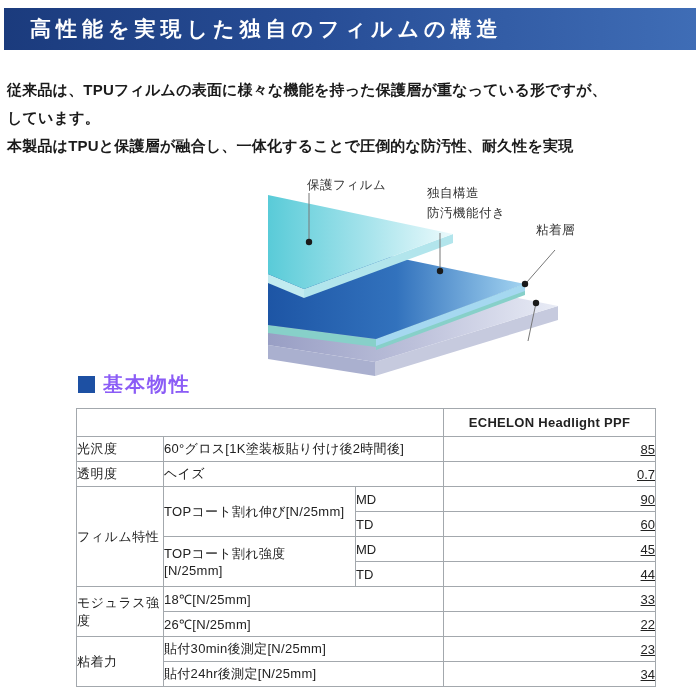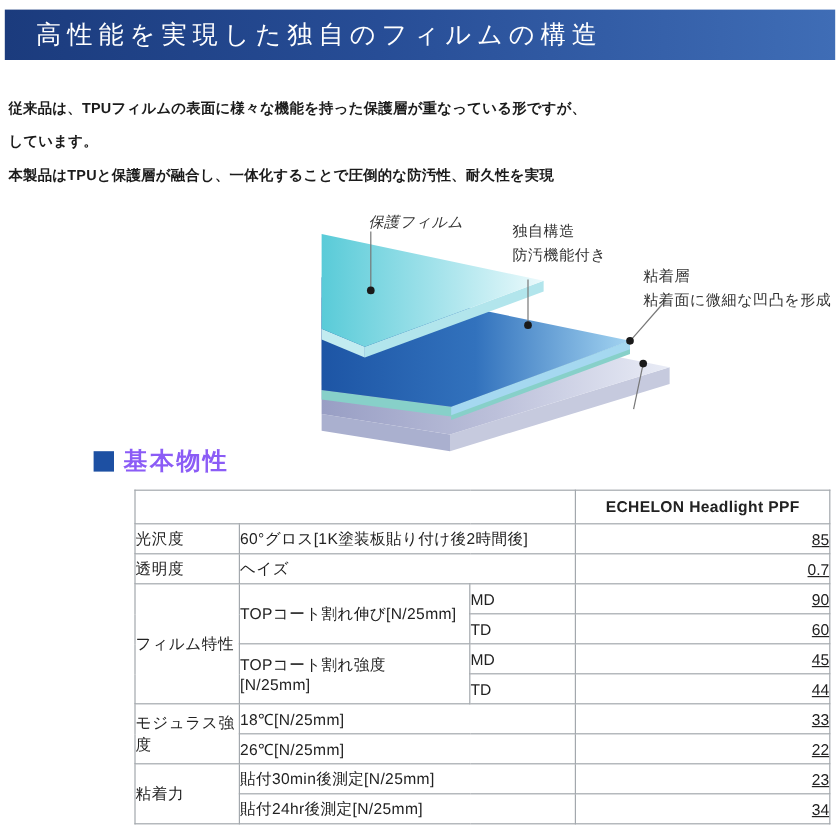--- a/index.html
+++ b/index.html
@@ -8,46 +8,46 @@
     font-family:"Liberation Sans", sans-serif;overflow:hidden;
   }
   
   .banner{
     position:absolute;left:4px;top:8px;width:692px;height:42px;
     background:linear-gradient(90deg,#1b3b7d 0%,#274d96 45%,#3f6db6 100%);
     display:flex;align-items:center;padding-left:26px;box-sizing:border-box;
   }
   .banner-title{
     color:#ffffff;font-family:"Liberation Serif","DejaVu Serif",serif;
-    font-size:21px;font-weight:400;letter-spacing:5px;white-space:nowrap;text-align:right;
+    font-size:21px;font-weight:700;letter-spacing:5px;white-space:nowrap;text-align:right;
   }
   
   .intro{
     position:absolute;left:7px;top:76px;width:688px;
-    font-size:12px;line-height:28px;color:#1b1b1b;font-weight:600;
+    font-size:15px;line-height:28px;color:#1b1b1b;font-weight:600;
     letter-spacing:0.2px;
   }
   
   .diagram{position:absolute;left:230px;top:170px;width:470px;height:220px;}
   .diagram svg{position:absolute;left:0;top:0;}
   .dlabel{
     position:absolute;font-size:12.5px;line-height:19.5px;color:#333;
     white-space:nowrap;letter-spacing:0.5px;
   }
-  .lbl-protect{left:77px;top:6px;font-style:italic;}
+  .lbl-protect{left:77px;top:6px;}
   .lbl-unique{left:197px;top:14px;}
   .lbl-adhesive{left:306px;top:51px;}
   .lbl-liner{left:262px;top:174px;}
   
   .section-head{position:absolute;left:78px;top:371px;display:flex;align-items:center;}
   .section-square{width:17px;height:17px;background:#1d50a3;margin-right:8px;}
   .section-title{font-size:20px;font-weight:bold;color:#8b5cf6;letter-spacing:2px;}
   
   .spec-table-wrap{position:absolute;left:76px;top:408px;}
-  table.spec{border-collapse:collapse;table-layout:fixed;width:579px;margin-left:36px;}
+  table.spec{border-collapse:collapse;table-layout:fixed;width:579px;}
   table.spec td{
     border:1px solid #a3a8ad;font-size:13px;color:#222;
     padding:0;overflow:hidden;background:#fff;
   }
   table.spec tr{height:25px;}
   table.spec tr.hrow{height:28px;}
   td.diag{
     background:
       linear-gradient(to bottom right,
         rgba(0,0,0,0) calc(50% - 0.7px),
@@ -123,21 +123,20 @@
       <circle cx="306" cy="133" r="3.2" fill="#1a1a1a"></circle>
     </svg>
 
     <div class="dlabel lbl-protect">保護フィルム</div>
     <div class="dlabel lbl-unique">
       <div>独自構造</div>
       <div>防汚機能付き</div>
     </div>
     <div class="dlabel lbl-adhesive">
       <div>粘着層</div>
-      <div>粘着面に微細な凹凸を形成</div>
     </div>
   </div>
 
   <div class="section-head">
     <span class="section-square"></span>
     <span class="section-title">基本物性</span>
   </div>
 
   <div class="spec-table-wrap">
     <table class="spec">

